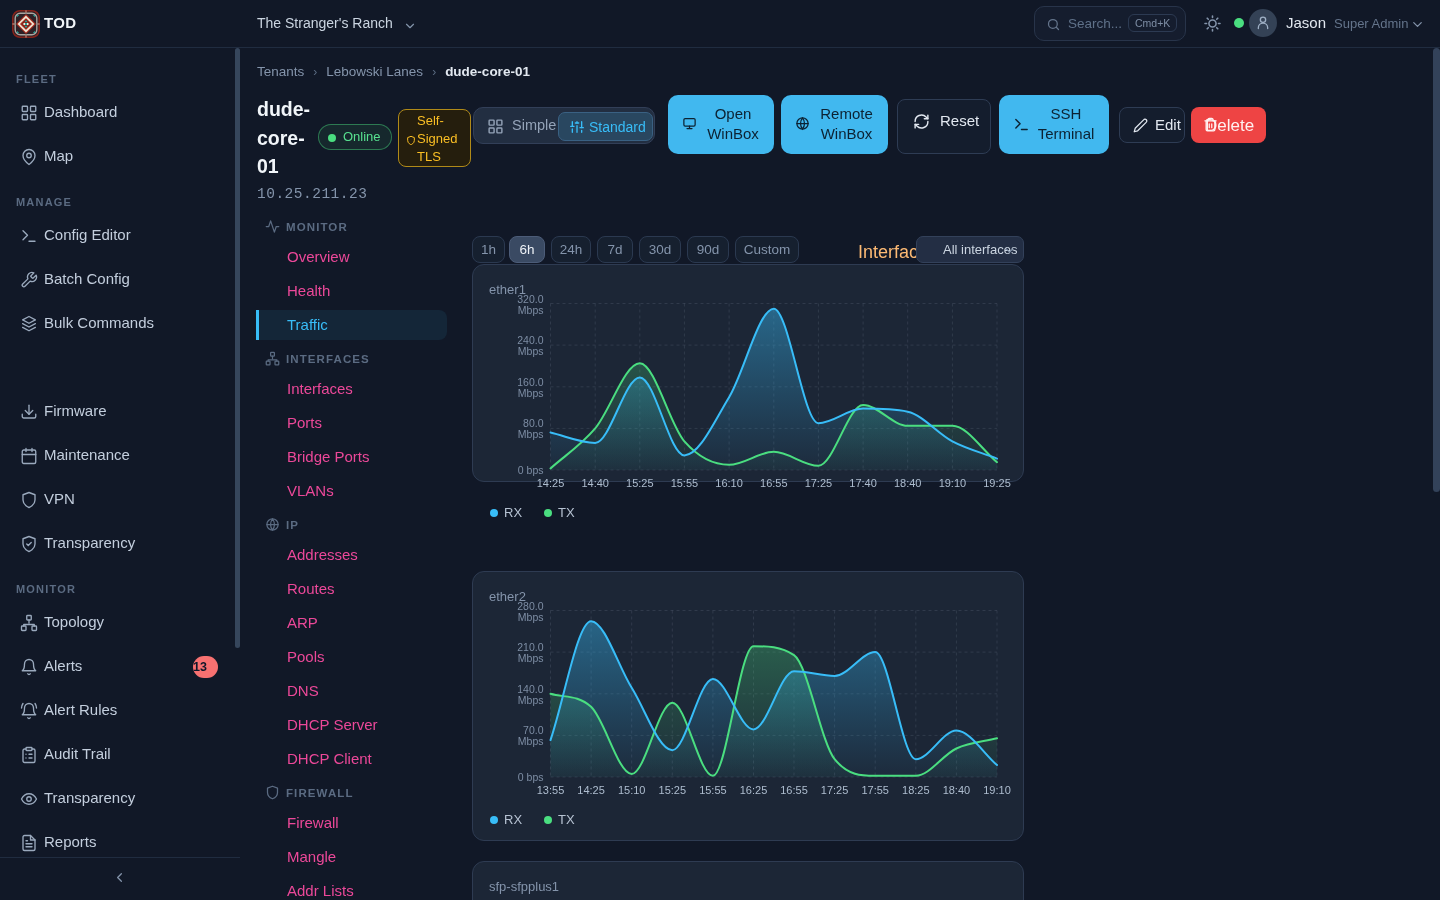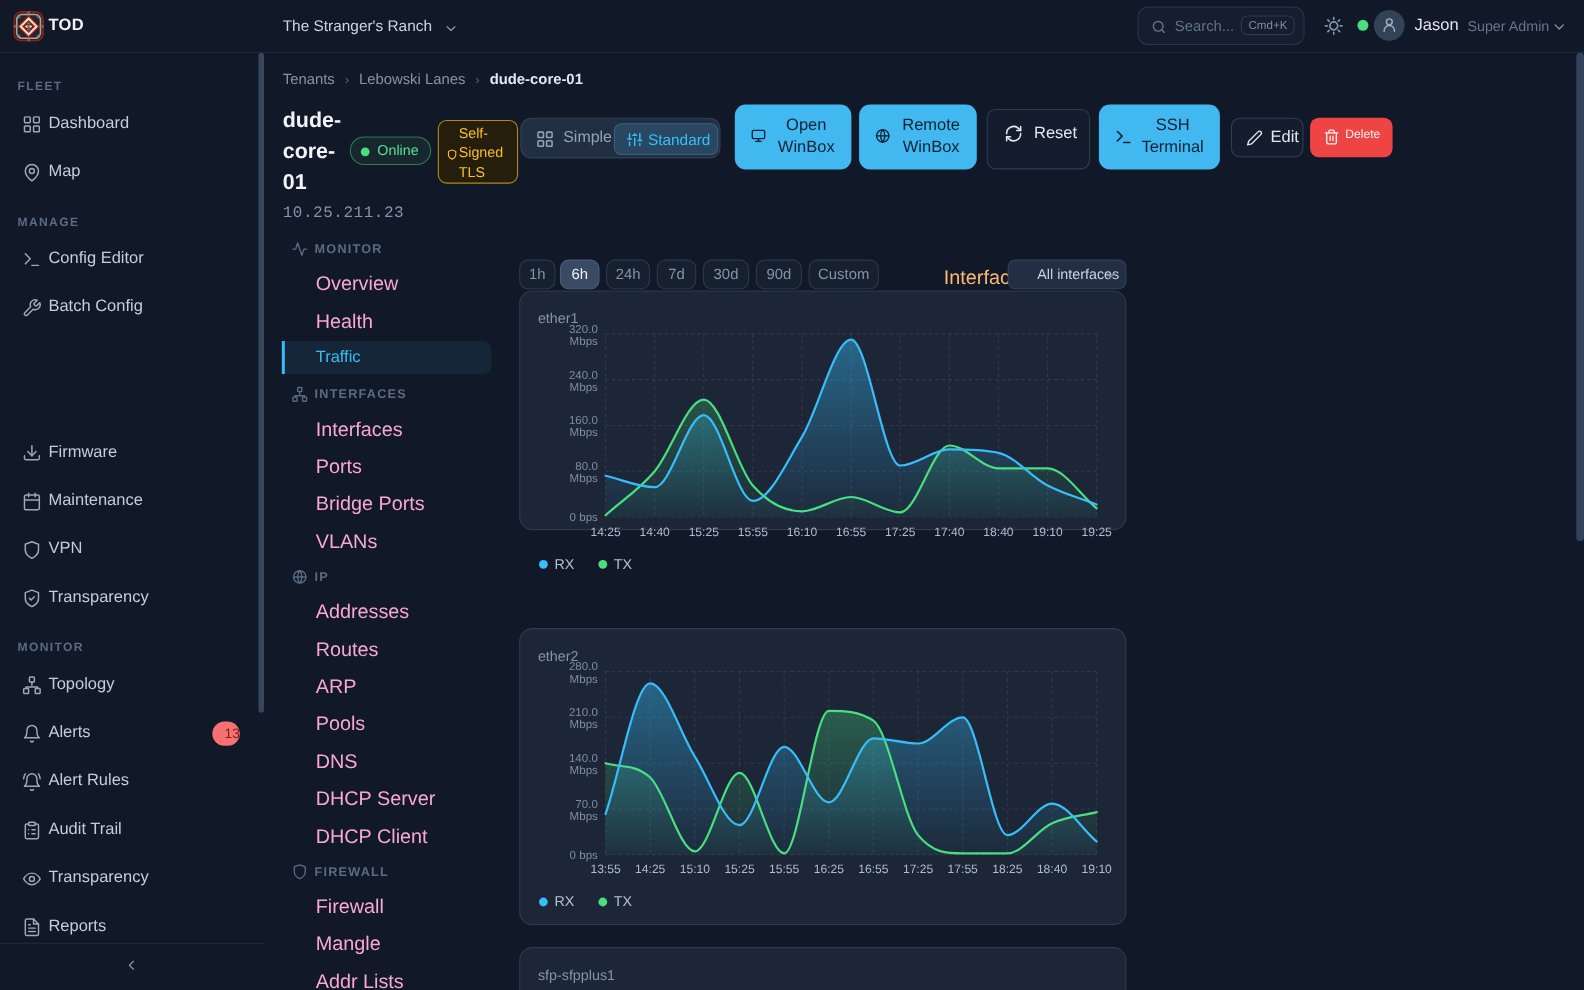--- a/index.html
+++ b/index.html
@@ -6,21 +6,21 @@
 svg.ic{display:block}
 
 #sidebar{position:absolute;left:0;top:0;width:240px;height:900px;background:#111827;}
 #logo-row{position:absolute;left:0;top:0;width:240px;height:48px;border-bottom:1px solid #202c40;}
 #logo{position:absolute;left:12px;top:10px;width:28px;height:28px;border-radius:6px;overflow:hidden}
 #logo-txt{position:absolute;left:44px;top:14px;font-size:15px;font-weight:700;color:#f1f5f9;letter-spacing:.3px}
 .sect{position:absolute;left:16px;font-size:11px;font-weight:700;letter-spacing:1.2px;color:#5b6b82}
 .sitem{position:absolute;left:0;width:240px;height:44px;color:#c3cedd;font-size:15px}
 .sitem .lb{position:absolute;left:44px;top:12px}
 .sitem svg{position:absolute;left:20px;top:13px}
-.badge13{position:absolute;left:193px;top:11px;width:25px;height:22px;border-radius:11px;background:#f87171;color:#7f1d1d;font-size:12.5px;font-weight:400;text-align:right;line-height:22px}
+.badge13{position:absolute;left:193px;top:11px;width:25px;height:22px;border-radius:11px;background:#f87171;color:#0f172a;font-size:12.5px;font-weight:700;text-align:left;line-height:22px}
 #collapse{position:absolute;left:0;top:857px;width:240px;height:43px;border-top:1px solid #202c40}
 #sb-scroll{position:absolute;left:235px;top:48px;width:5px;height:600px;background:#36465c;border-radius:3px}
 
 #topbar{position:absolute;left:240px;top:0;width:1200px;height:48px;background:#111827;border-bottom:1px solid #202c40}
 #tenant{position:absolute;left:17px;top:15px;font-size:14px;color:#cbd5e1}
 #searchbox{position:absolute;left:794px;top:6px;width:152px;height:35px;border:1px solid #28344a;border-radius:10px;background:#151d2e}
 #searchbox .ph{position:absolute;left:33px;top:9px;font-size:13.5px;color:#5f7189}
 #searchbox kbd{position:absolute;left:93px;top:7px;padding:2px 6px;border:1px solid #2c3a52;border-radius:6px;font-size:10.5px;color:#7d8da4;font-family:"Liberation Sans",sans-serif}
 #avatar{position:absolute;left:1009px;top:9px;width:28px;height:28px;border-radius:50%;background:#344256}
 #uname{position:absolute;left:1046px;top:14px;font-size:15px;font-weight:400;color:#e2e8f0}
@@ -47,25 +47,25 @@
 .bluebtn svg{position:absolute;left:14px;top:21px}
 .darkbtn{position:absolute;background:#141d2d;border:1px solid #2e3c54;border-radius:8px;color:#e2e8f0;font-size:15px}
 #resetbtn{left:897px;top:99px;width:94px;height:55px}
 #resetbtn svg{position:absolute;left:15px;top:13px}
 #resetbtn span{position:absolute;left:42px;top:12px}
 #editbtn{left:1119px;top:107px;width:66px;height:36px}
 #editbtn svg{position:absolute;left:13px;top:10px}
 #editbtn span{position:absolute;left:35px;top:8px}
 #delbtn{position:absolute;left:1191px;top:107px;width:75px;height:36px;background:#ee4444;border-radius:8px;color:#fff1f1;font-size:15px}
 #delbtn svg{position:absolute;left:12px;top:10px}
-#delbtn span{position:absolute;left:32px;top:8px;font-size:11px;top:9px}
+#delbtn span{position:absolute;left:14px;top:8px;font-size:17px;top:9px}
 
 .nav2h{position:absolute;left:286px;font-size:11.5px;font-weight:700;letter-spacing:1.1px;color:#5b6b82}
 .nav2h svg{position:absolute;left:-21px;top:-2px}
-.nav2i{position:absolute;left:287px;font-size:18px;color:#f9a8d4}
+.nav2i{position:absolute;left:287px;font-size:15px;color:#ec4899}
 #traffic-active{position:absolute;left:256px;top:310px;width:191px;height:30px;background:#142638;border-left:3px solid #38bdf8;border-radius:0 8px 8px 0}
 #traffic-active span{position:absolute;left:28px;top:6px;font-size:15px;color:#38bdf8}
 
 .tbtn{position:absolute;top:236px;height:27px;background:#16202f;border:1px solid #2b3950;border-radius:8px;color:#8494ab;font-size:13.5px;text-align:center;line-height:25px}
 .tbtn.act{background:#3a4a63;border-color:#4c5c78;color:#eef2f7}
 #iface-lab{position:absolute;left:858px;top:242px;font-size:18px;color:#fdba74}
 #iface-sel{position:absolute;left:916px;top:236px;width:108px;height:27px;background:#232e44;border:1px solid #33415a;border-radius:7px;color:#cbd5e1;font-size:13px;line-height:25px;padding-left:26px}
 
 .card{position:absolute;left:472px;width:552px;background:#1c2636;border:1px solid #2e3b52;border-radius:12px}
 .card .ct{position:absolute;left:16px;top:17px;font-size:13px;color:#8494ab}
@@ -148,20 +148,28 @@
         <path d="m4 17 6-6-6-6"></path>
         <path d="M12 19h8"></path>
       </svg>
       <span class="lb">Config Editor</span>
     </div>
 <div class="sitem" style="top:258px">
       <svg class="ic" width="18" height="18" viewBox="0 0 24 24" fill="none" stroke="#9aa9bd" stroke-width="1.8" stroke-linecap="round" stroke-linejoin="round">
         <path d="M14.7 6.3a1 1 0 0 0 0 1.4l1.6 1.6a1 1 0 0 0 1.4 0l3.77-3.77a6 6 0 0 1-7.94 7.94l-6.91 6.91a2.12 2.12 0 0 1-3-3l6.91-6.91a6 6 0 0 1 7.94-7.94l-3.76 3.76z"></path>
       </svg>
       <span class="lb">Batch Config</span>
+    </div>
+<div class="sitem" style="top:302px">
+      <svg class="ic" width="18" height="18" viewBox="0 0 24 24" fill="none" stroke="#9aa9bd" stroke-width="1.8" stroke-linecap="round" stroke-linejoin="round">
+        <path d="m12 2 8.5 4.5L12 11 3.5 6.5 12 2z"></path>
+        <path d="m3.5 11.5 8.5 4.5 8.5-4.5"></path>
+        <path d="m3.5 16.5 8.5 4.5 8.5-4.5"></path>
+      </svg>
+      <span class="lb">Bulk Commands</span>
     </div>
 <div class="sitem" style="top:390px">
       <svg class="ic" width="18" height="18" viewBox="0 0 24 24" fill="none" stroke="#9aa9bd" stroke-width="1.8" stroke-linecap="round" stroke-linejoin="round">
         <path d="M21 15v3a2 2 0 0 1-2 2H5a2 2 0 0 1-2-2v-3"></path>
         <path d="m7 10 5 5 5-5"></path>
         <path d="M12 15V3"></path>
       </svg>
       <span class="lb">Firmware</span>
     </div>
 <div class="sitem" style="top:434px">

